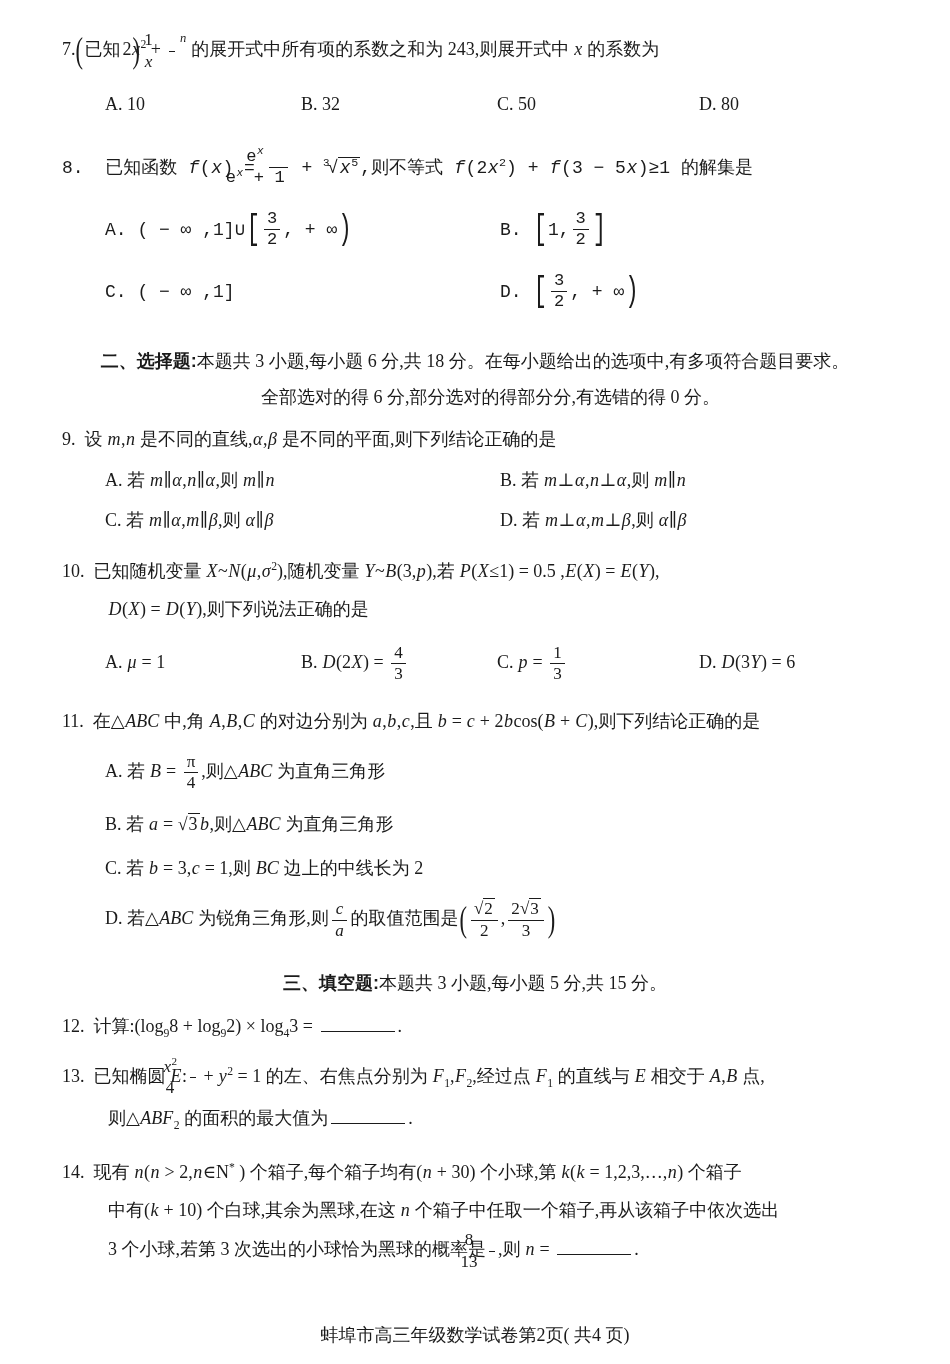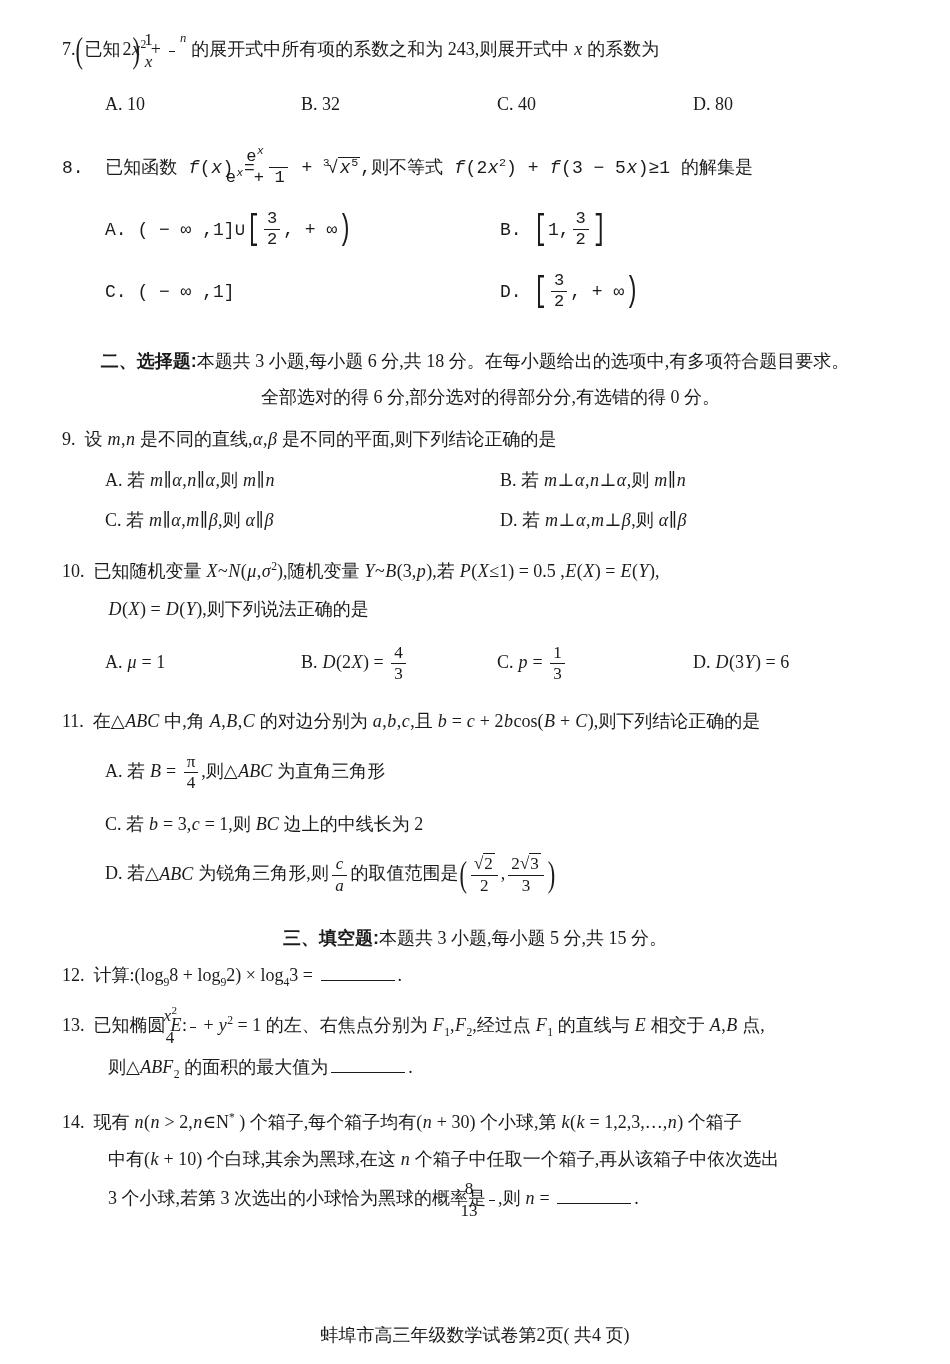--- a/index.html
+++ b/index.html
@@ -31,41 +31,41 @@
   .blank { display: inline-block; width: 74px; height: 1em;
            border-bottom: 1px solid #1b1b1b; vertical-align: baseline; margin: 0 3px; }
 
   
   .q { margin-left: 34px; }
   .stem { margin: 0; }
   .hang { padding-left: 46px; text-indent: -46px; }
   .opts { margin-left: 43px; }
   .row { display: flex; align-items: baseline; }
   .row4 .opt { flex: 0 0 196px; }
-  .row4 .opt:last-child { flex: 1 1 auto; }
+  .row4 .opt:last-child { flex: 1 1 auto; margin-left: 6px; }
   .row2 .opt { flex: 0 0 395px; }
   .row2 .opt:last-child { flex: 1 1 auto; }
   .optline { margin: 16px 0 0 43px; }
 
   .sec { margin: 0; }
   .hangsec { padding-left: 31px; text-indent: -31px; text-align: center; }
 
   .q7 { margin-top: 8px; }
   .q7 .opts { margin-top: 18px; }
   .q8 { margin-top: 28px; font-family: Liberation Mono, monospace; }
   .q8 .opts { margin-top: 20px; }
   .sec2 { margin-top: 30px; line-height: 2.0; }
   .q9 { margin-top: 10px; }
   .q9 .opts { margin-top: 12px; }
   .q10 { margin-top: 18px; }
   .q10 .stem { line-height: 2.1; }
   .q10 .opts { margin-top: 14px; }
   .q11 { margin-top: 22px; }
   .sec3 { margin-top: 28px; }
-  .q12 { margin-top: 8px; }
+  .q12 { margin-top: 14px; }
   .q13 { margin-top: 16px; }
   .q13 .stem { line-height: 2.2; }
   .q14 { margin-top: 16px; }
   .q14 .stem { line-height: 2.1; }
 
   .footer { position: absolute; left: 0; right: 0; bottom: 14px;
             margin: 0; text-align: center; font-size: 18px; }
 </style>
 </head>
 <body>
@@ -73,21 +73,21 @@
 <div class="page">
 
   <section class="q q7">
     <p class="stem hang">7.&nbsp;&nbsp;已知<span class="bp">(</span>2<i>x</i><sup>2</sup> + <span class="frac">
           <span class="num">1</span>
           <span class="den"><i>x</i></span>
         </span><span class="bp">)</span><span class="pexp"><i>n</i></span> 的展开式中所有项的系数之和为 243,则展开式中 <i>x</i> 的系数为</p>
     <div class="opts row row4">
       <span class="opt">A. 10</span>
       <span class="opt">B. 32</span>
-      <span class="opt">C. 40</span>
+      <span class="opt">C. 50</span>
       <span class="opt">D. 80</span>
     </div>
   </section>
 
   <section class="q q8">
     <p class="stem hang">8.&nbsp;&nbsp;已知函数 <i>f</i>(<i>x</i>) = <span class="frac">
           <span class="num">e<sup><i>x</i></sup></span>
           <span class="den">e<sup><i>x</i></sup> + 1</span>
         </span> + <span class="rt"><span class="ridx">3</span>√<span class="vin"><i>x</i><sup>5</sup></span></span>,则不等式 <i>f</i>(2<i>x</i><sup>2</sup>) + <i>f</i>(3 − 5<i>x</i>)≥1 的解集是</p>
     <div class="opts row row2">
@@ -140,20 +140,21 @@
       <span class="opt">D. <i>D</i>(3<i>Y</i>) = 6</span>
     </div>
   </section>
 
   <section class="q q11">
     <p class="stem hang">11.&nbsp;&nbsp;在△<i>ABC</i> 中,角 <i>A</i>,<i>B</i>,<i>C</i> 的对边分别为 <i>a</i>,<i>b</i>,<i>c</i>,且 <i>b</i> = <i>c</i> + 2<i>b</i>cos(<i>B</i> + <i>C</i>),则下列结论正确的是</p>
     <p class="optline">A. 若 <i>B</i> = <span class="frac">
           <span class="num">π</span>
           <span class="den">4</span>
         </span>,则△<i>ABC</i> 为直角三角形</p>
+    <p class="optline">B. 若 <i>a</i> = <span class="rt">√<span class="vin">3</span></span><i>b</i>,则△<i>ABC</i> 为直角三角形</p>
     <p class="optline">C. 若 <i>b</i> = 3,<i>c</i> = 1,则 <i>BC</i> 边上的中线长为 2</p>
     <p class="optline">D. 若△<i>ABC</i> 为锐角三角形,则<span class="frac">
           <span class="num"><i>c</i></span>
           <span class="den"><i>a</i></span>
         </span>的取值范围是<span class="bp">(</span><span class="frac">
           <span class="num"><span class="rt">√<span class="vin">2</span></span></span>
           <span class="den">2</span>
         </span>,<span class="frac">
           <span class="num">2<span class="rt">√<span class="vin">3</span></span></span>
           <span class="den">3</span>

